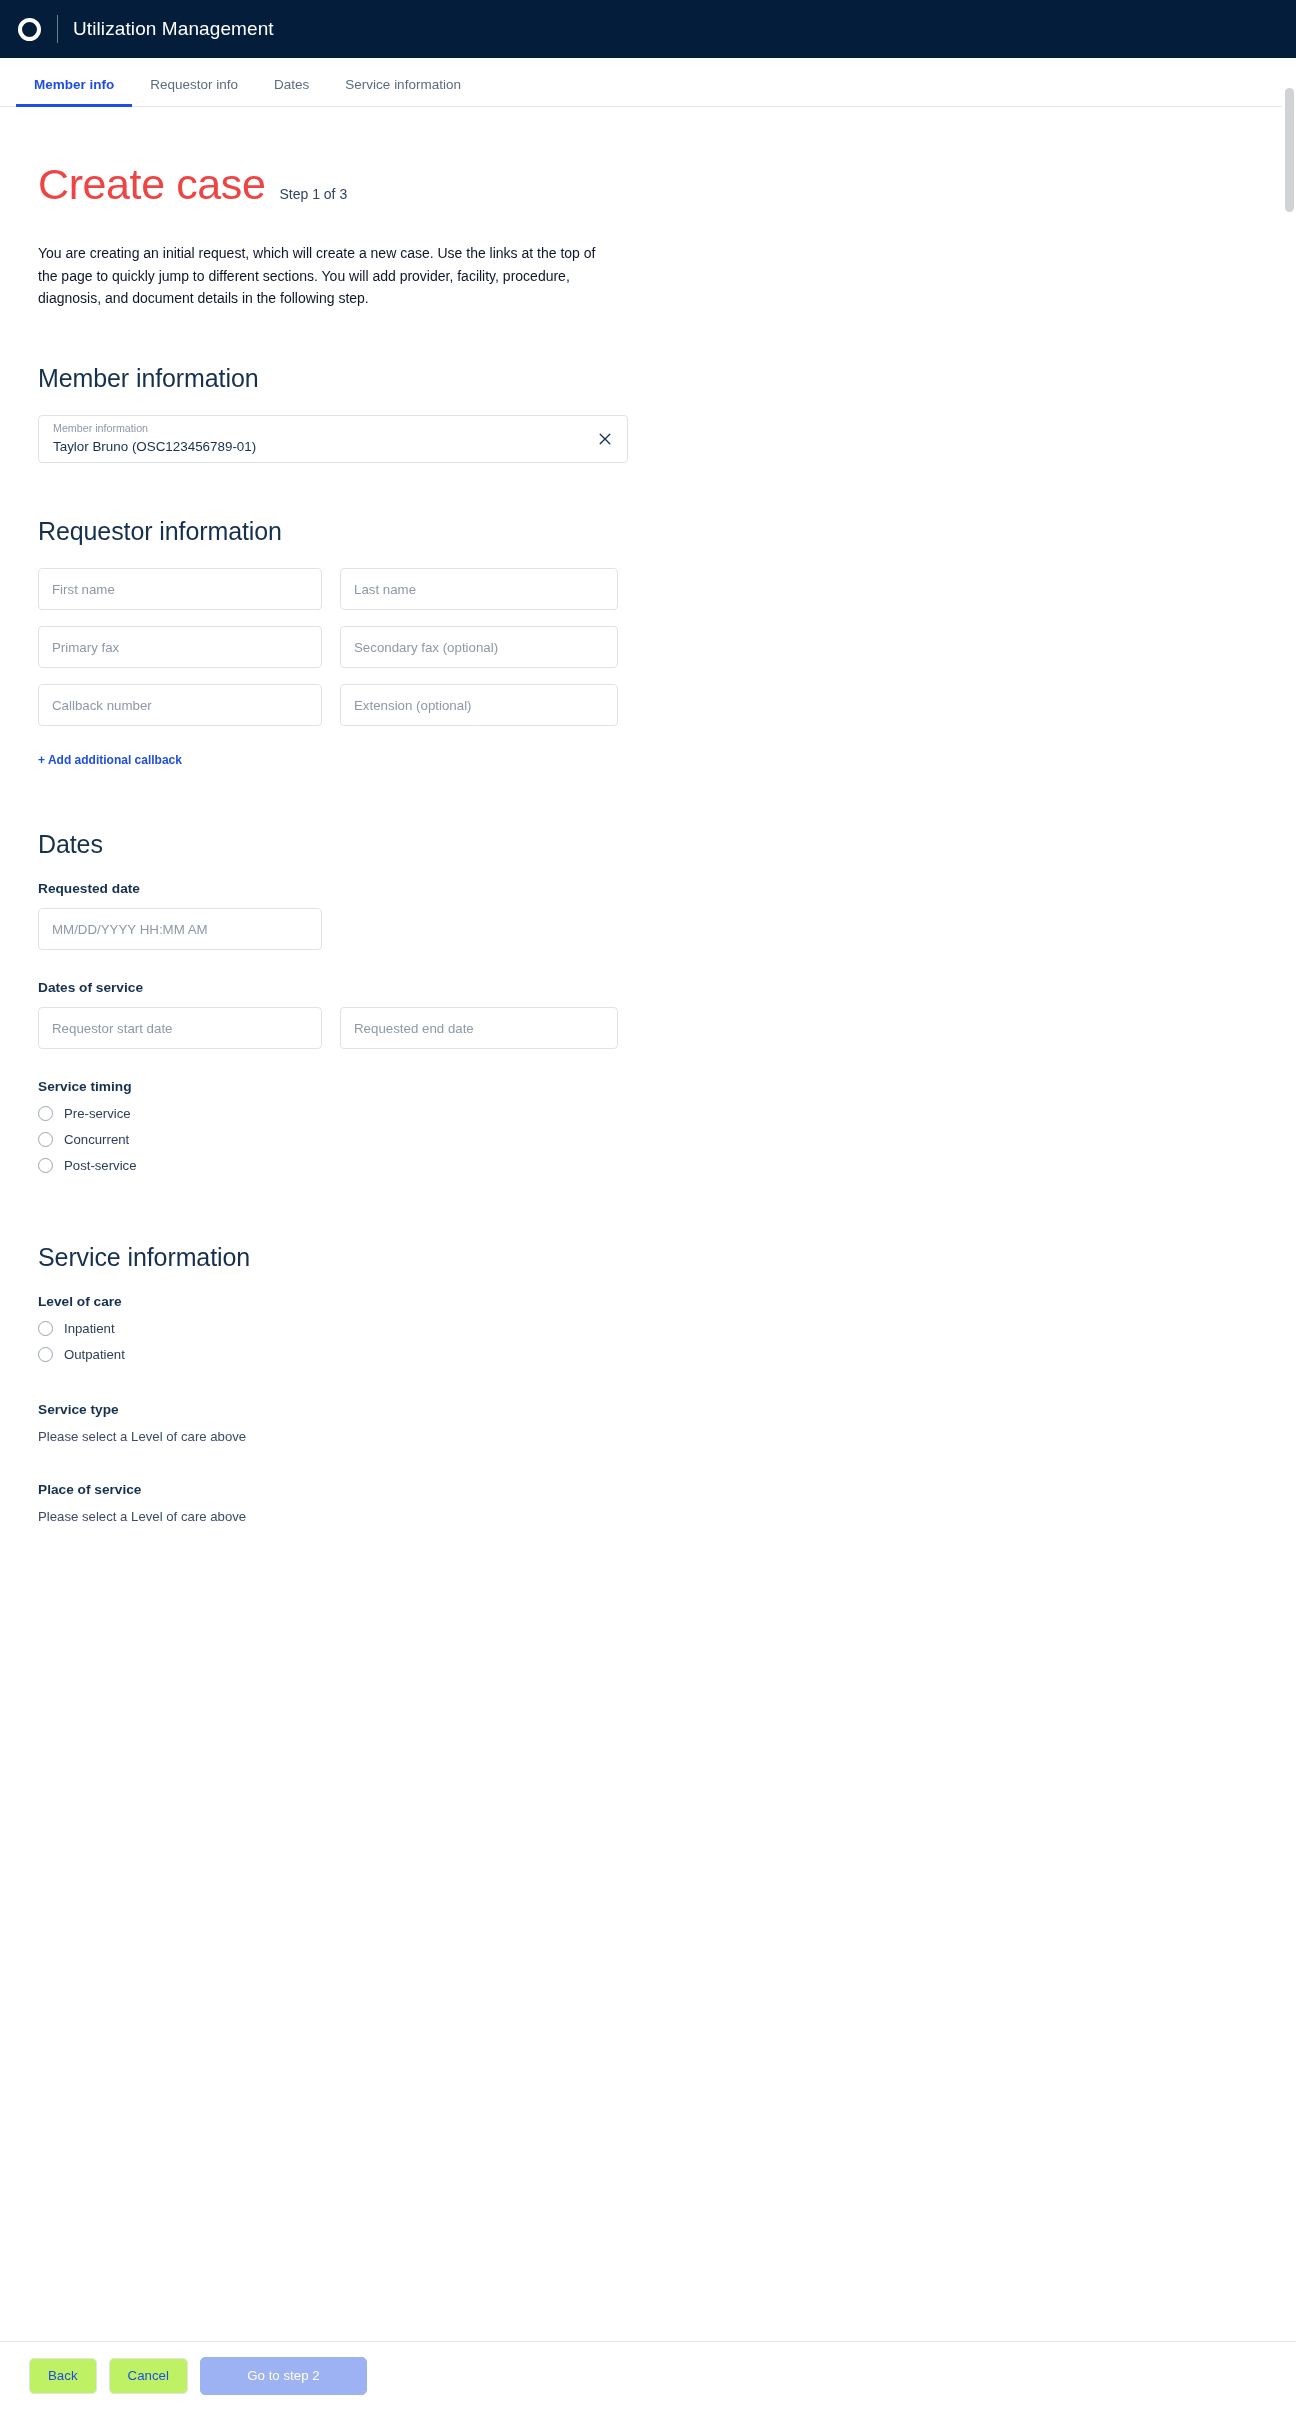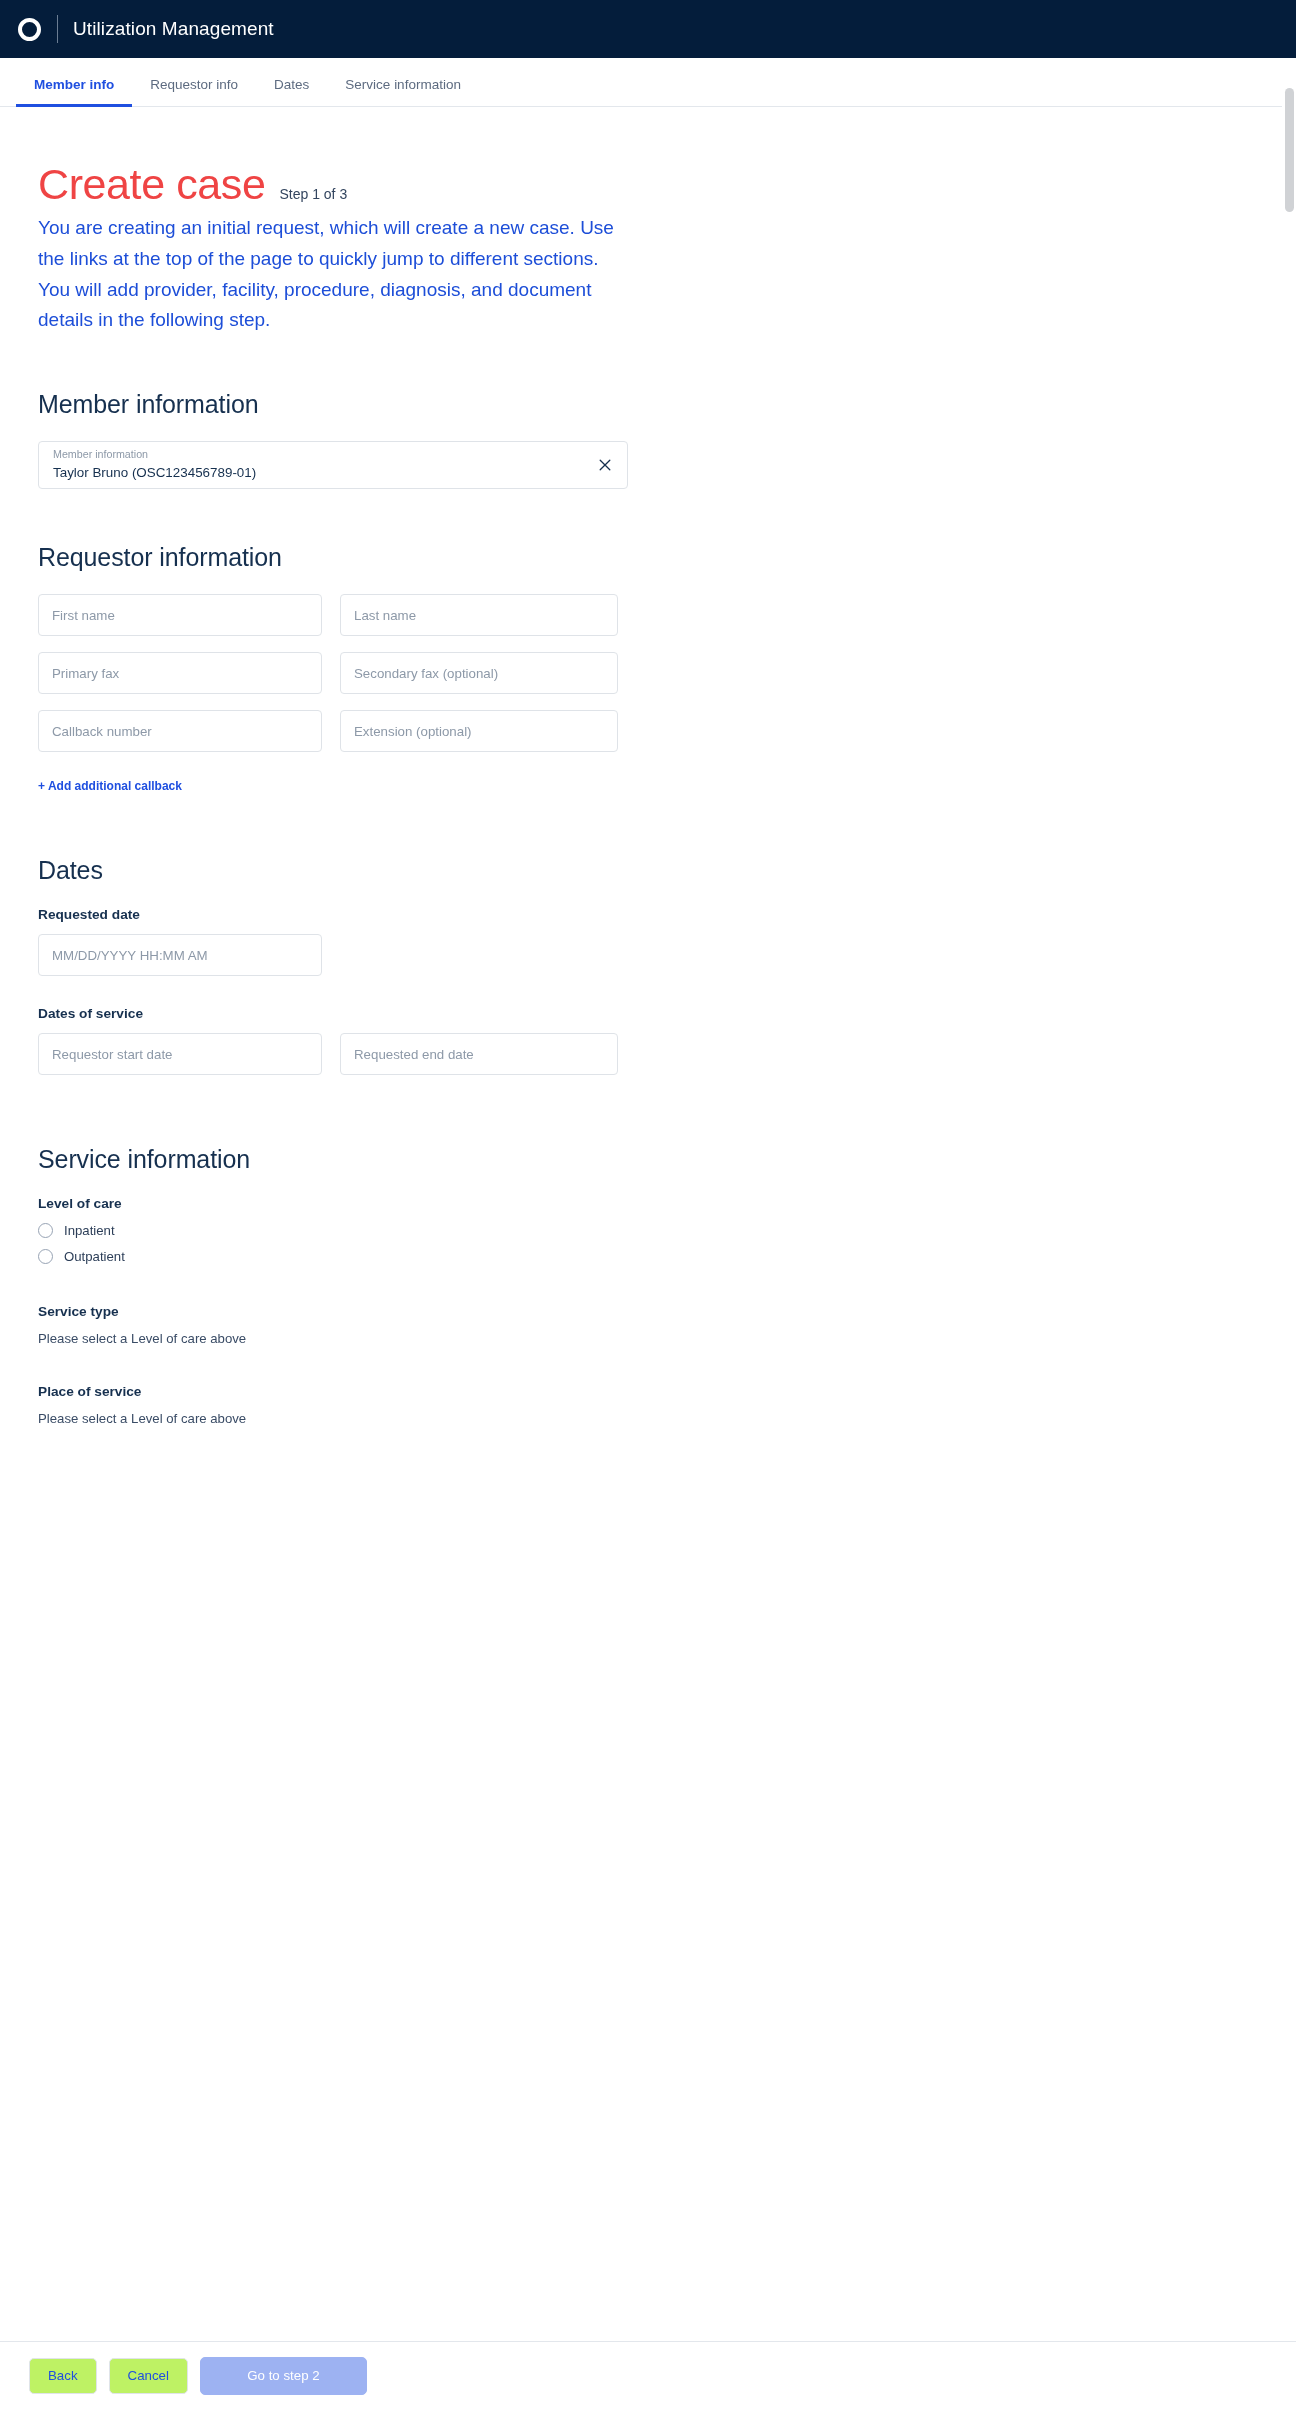--- a/index.html
+++ b/index.html
@@ -105,24 +105,24 @@
     margin: 0;
     color: #ef4444;
     letter-spacing: -0.4px;
     line-height: 1;
   }
   .step-label {
     font-size: 14px;
     color: #33455f;
   }
   .intro {
-    margin-top: 7px;
-    font-size: 19px;
+    margin-top: 36px;
+    font-size: 14px;
     line-height: 1.62;
-    color: #1d4ed8;
+    color: #0f172a;
     max-width: 578px;
   }
 
   
   h2.section-title {
     font-size: 25px;
     font-weight: 400;
     color: #16304f;
     margin: 0 0 22px 0;
     letter-spacing: -0.1px;
@@ -366,20 +366,35 @@
         <div class="field">MM/DD/YYYY HH:MM AM</div>
 
         <div class="group">
           <h3 class="field-group-title">Dates of service</h3>
           <div class="row2">
             <div class="field">Requestor start date</div>
             <div class="field wide">Requested end date</div>
           </div>
         </div>
 
+        <div class="group">
+          <h3 class="field-group-title">Service timing</h3>
+          <div class="radio-row">
+            <span class="radio-dot"></span>
+            <span class="radio-label">Pre-service</span>
+          </div>
+          <div class="radio-row">
+            <span class="radio-dot"></span>
+            <span class="radio-label">Concurrent</span>
+          </div>
+          <div class="radio-row">
+            <span class="radio-dot"></span>
+            <span class="radio-label">Post-service</span>
+          </div>
+        </div>
       </div>
 
       <div class="section svcinfo">
         <h2 class="section-title">Service information</h2>
 
         <h3 class="field-group-title">Level of care</h3>
         <div class="radio-row">
           <span class="radio-dot"></span>
           <span class="radio-label">Inpatient</span>
         </div>

